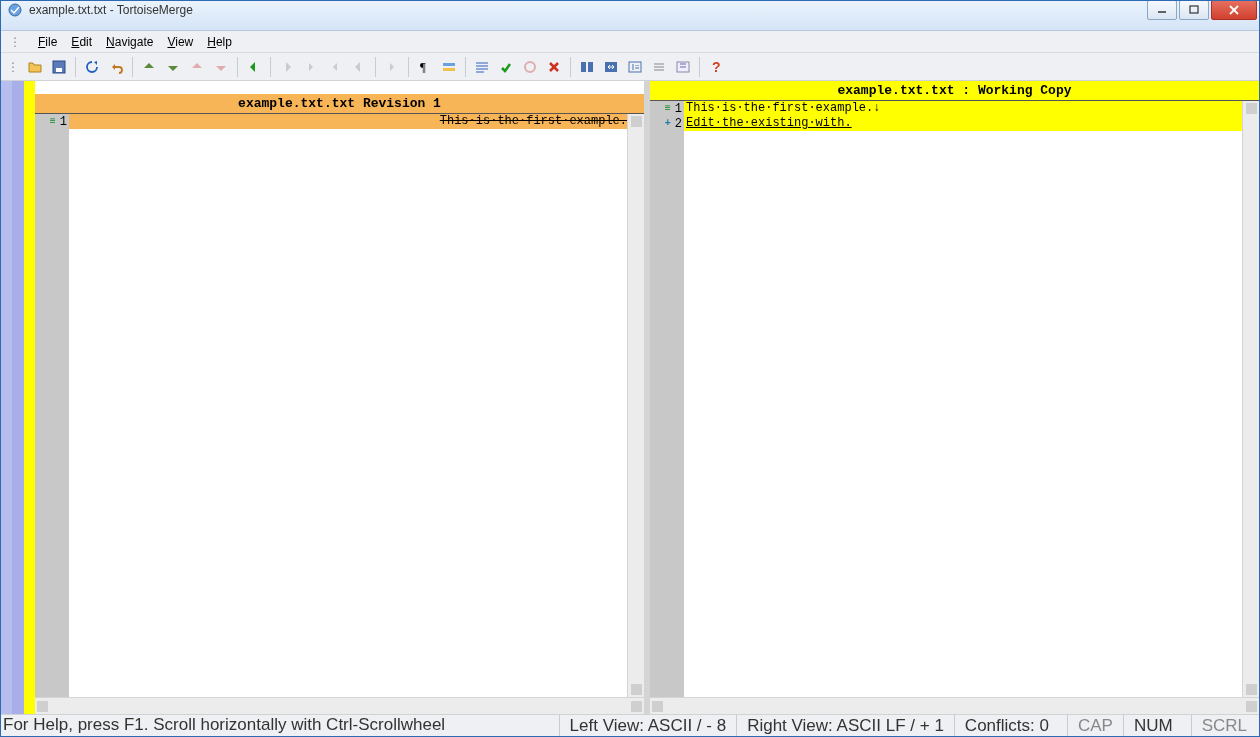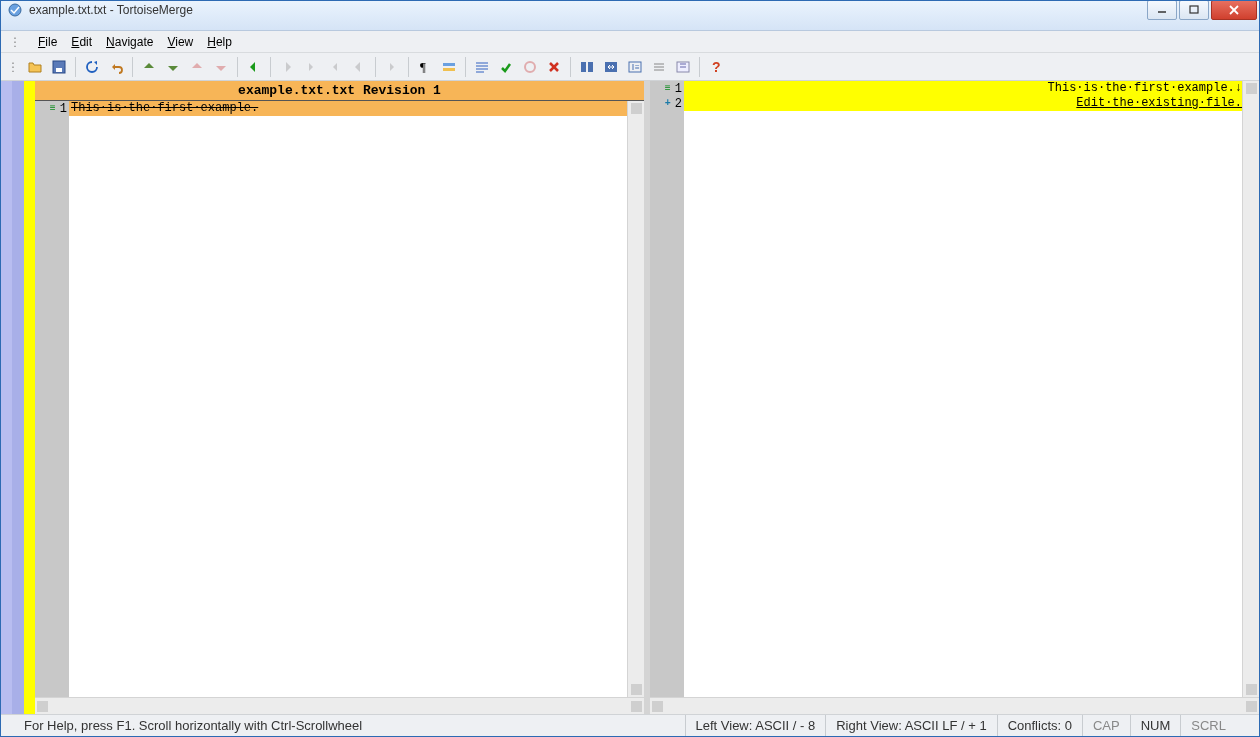--- a/index.html
+++ b/index.html
@@ -96,21 +96,21 @@
 }
 .pane-header {
   height: 20px;
   text-align: center;
   font-family: "Courier New", monospace;
   font-size: 13px;
   font-weight: bold;
   line-height: 20px;
   border-bottom: 1px solid #555;
 }
-.pane-header.orange { background: #f7b557; }
+.pane-header.orange { background: #f7b557; margin-top: 13px; }
 .pane-header.yellow { background: #ffff00; }
 .editor-wrap {
   flex: 1;
   display: flex;
   flex-direction: column;
   min-height: 0;
 }
 .editor-body {
   flex: 1;
   display: flex;
@@ -143,22 +143,22 @@
   position: relative;
   background: #fff;
 }
 .line {
   height: 15px;
   line-height: 15px;
   white-space: pre;
   padding-left: 2px;
 }
 .line.bg-orange { background: #f7b557; }
-.line.bg-yellow { background: #ffff00; text-align: right; }
-.line.strike { text-decoration: line-through; }
+.line.bg-yellow { background: #ffff00; }
+.line.strike { text-decoration: line-through; text-align: right; }
 .vscroll {
   width: 17px;
   background: #ececec;
   position: relative;
   border-left: 1px solid #d4d4d4;
 }
 .vscroll::before, .vscroll::after {
   content:"";
   position:absolute;
   left:3px; width:11px; height:11px;
@@ -176,28 +176,27 @@
   position:absolute;
   top:3px; width:11px; height:11px;
   background:#cfcfcf;
 }
 .hscroll::before { left:2px; } .hscroll::after { right:2px; }
 .statusbar {
   height: 22px;
   background: #eef0f3;
   border-top: 1px solid #d0d3d6;
   display: flex;
-  align-items: center;
-  padding: 0 23px;
-  font-size: 13px;
+  padding: 0 2px;
+  font-size: 17px;
   color: #333;
 }
 .statusbar .sflex { flex:1; }
 .statusbar .spane { border-left: 1px solid #c8ccd0; padding: 0 10px; height: 100%; display:flex; align-items:center; }
-.statusbar .spane.dim { color:#888; }
+.statusbar .spane.dim { color:#888;margin-left:8px; }
 svg { display:block; }
 </style>
 </head>
 <body>
 
 <div class="titlebar">
   <span class="app-icon">
     <svg width="16" height="16">
         <circle cx="8" cy="8" r="6" fill="#6aa1e0" stroke="#3a6aa0"></circle>
         <path d="M4 8 L7 11 L12 5" stroke="#fff" stroke-width="1.5" fill="none"></path>
@@ -416,36 +415,37 @@
         </div>
         <div class="vscroll"></div>
       </div>
       <div class="hscroll"></div>
     </div>
   </div>
 
   <div class="splitter"></div>
 
   <div class="pane">
+    <div class="pane-header yellow">example.txt.txt : Working Copy</div>
     <div class="editor-wrap">
       <div class="editor-body">
         <div class="gutter-col">
           <div class="gutter-row">
               <span class="mark mod">≡</span>
               <span>1</span>
             </div>
           <div class="gutter-row">
               <span class="mark add">+</span>
               <span>2</span>
             </div>
           <div class="grow"></div>
         </div>
         <div class="text-col">
           <div class="line bg-yellow">This·is·the·first·example.↓</div>
-          <div class="line bg-yellow" style="text-decoration:underline">Edit·the·existing·file.</div>
+          <div class="line bg-yellow" style="text-decoration:underline">Edit·the·existing·with.</div>
         </div>
         <div class="vscroll"></div>
       </div>
       <div class="hscroll"></div>
     </div>
   </div>
 </div>
 
 <div class="statusbar">
   <span>For Help, press F1. Scroll horizontally with Ctrl-Scrollwheel</span>

